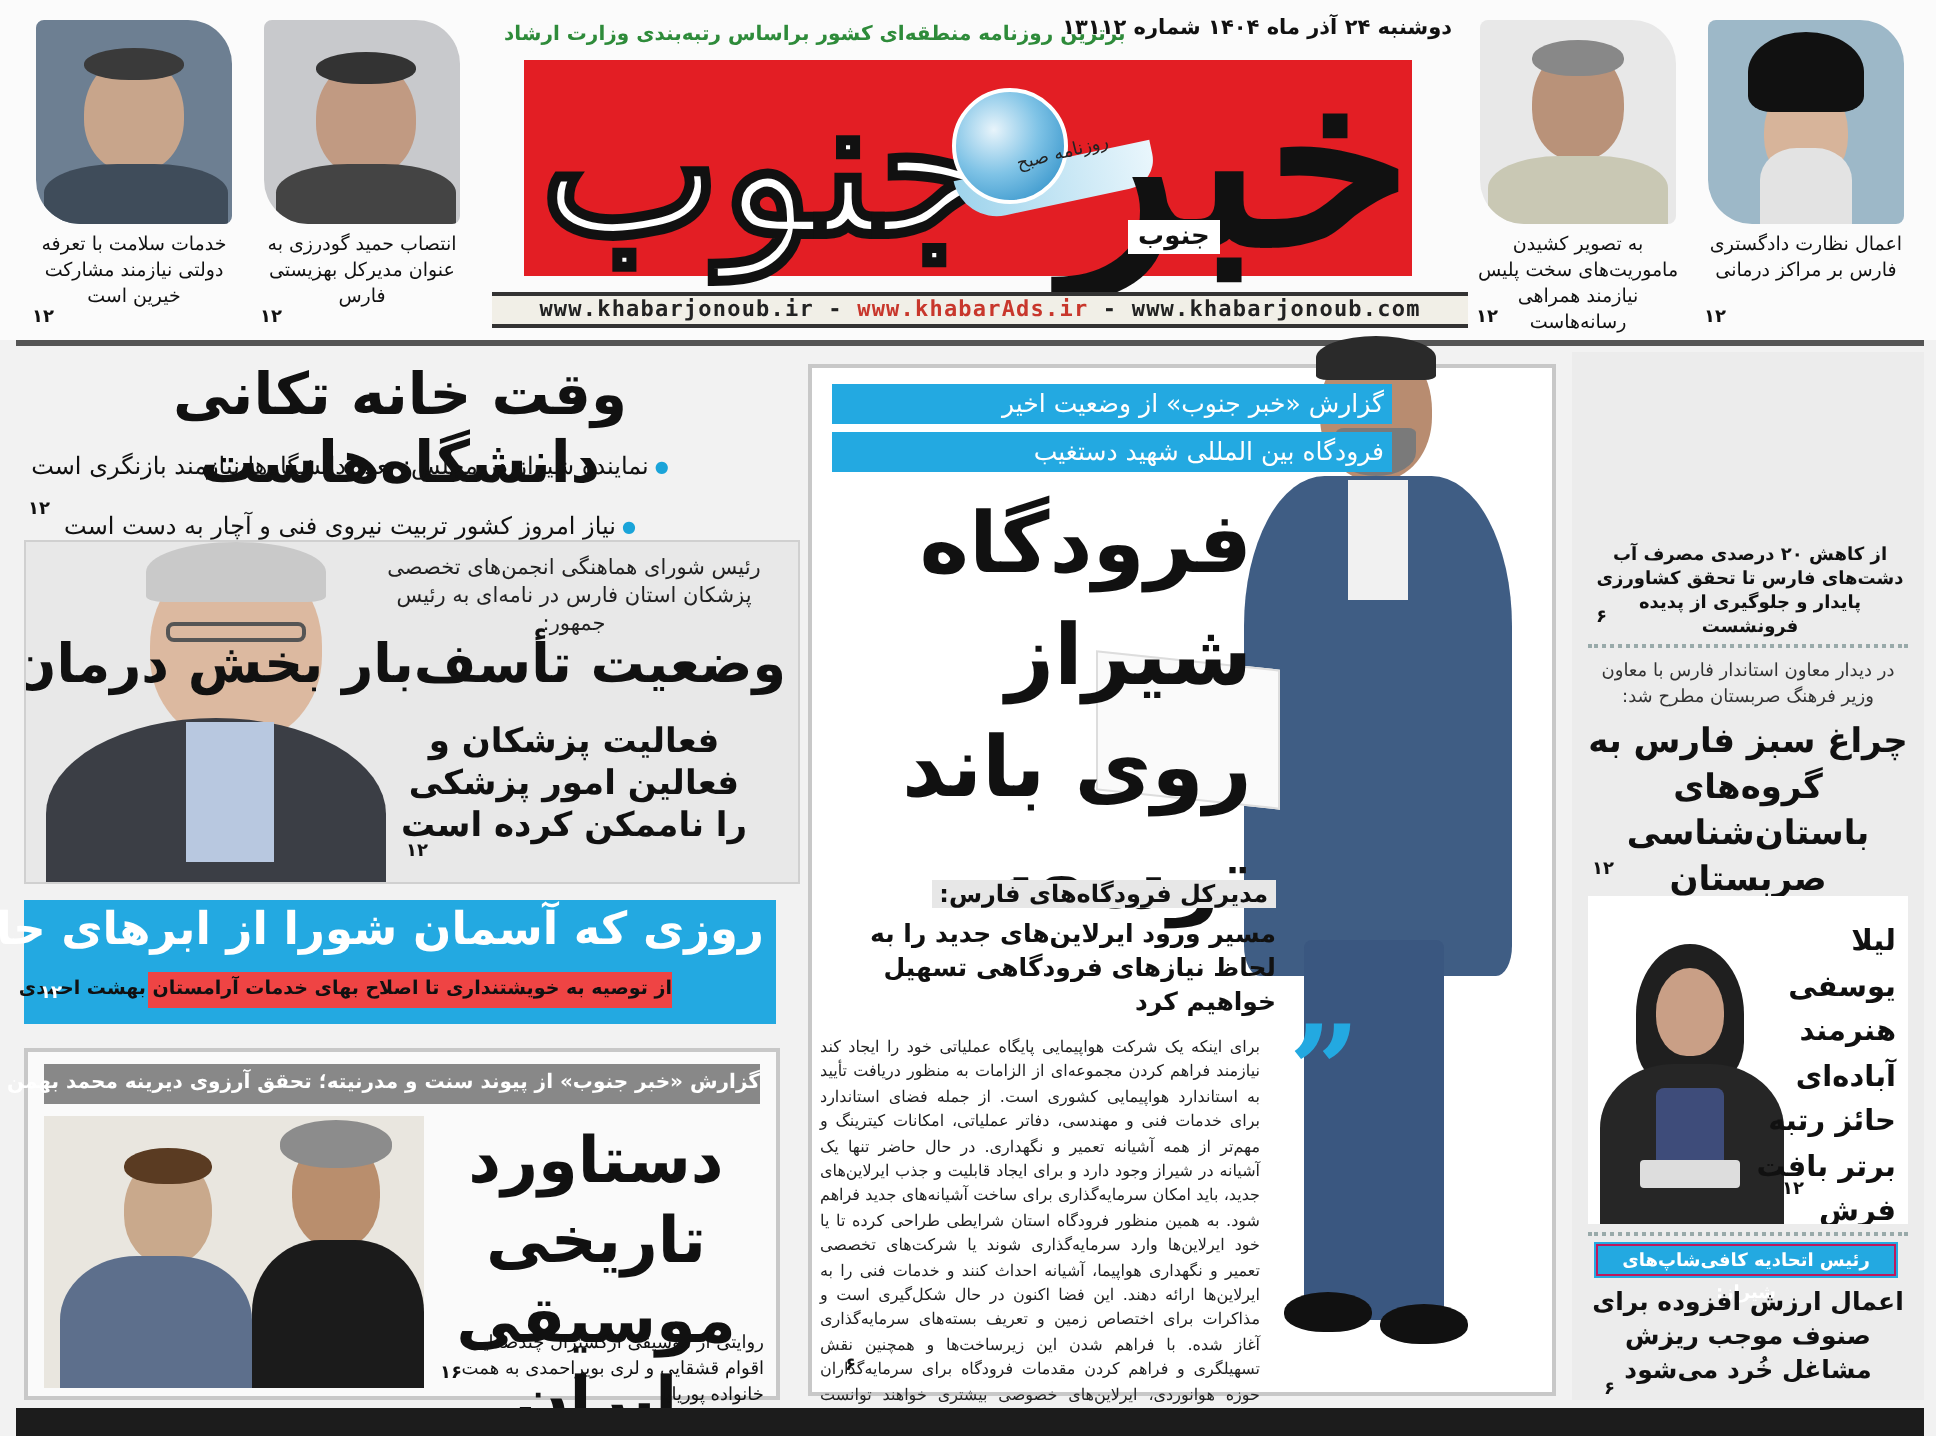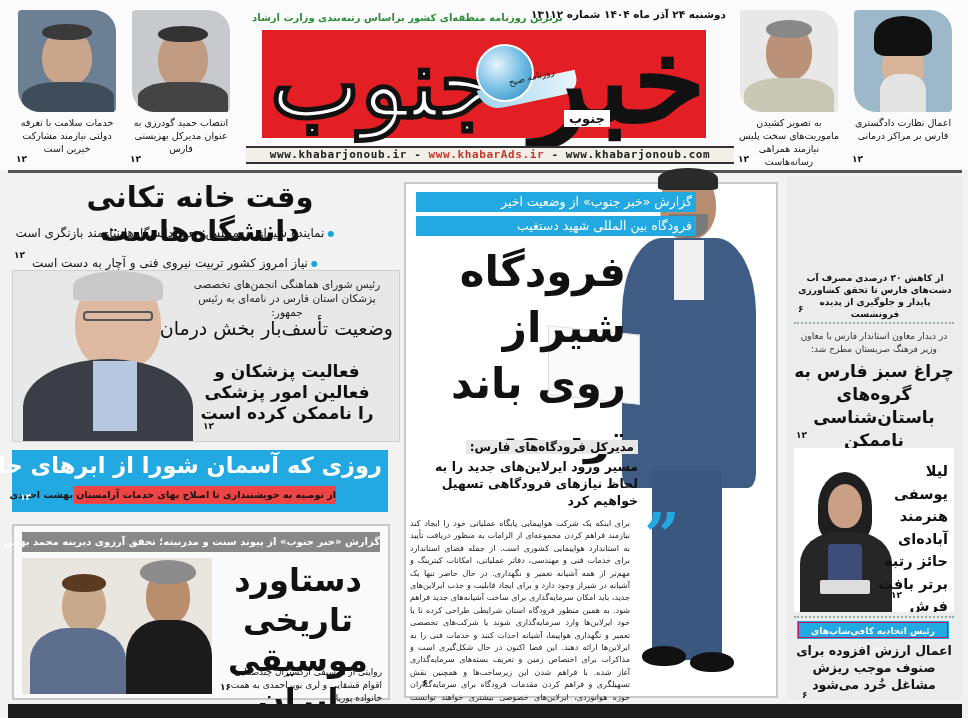--- a/index.html
+++ b/index.html
@@ -27,21 +27,21 @@
   .urlbar { left: 246px; top: 146px; width: 488px; height: 18px; border-top: 2px solid #333; border-bottom: 2px solid #333; background: #f1efe7; direction: ltr; font-size: 11px; font-weight: bold; letter-spacing: .6px; line-height: 14px; text-align: center; color: #222; font-family: "DejaVu Sans Mono", monospace; }
   .urlbar .red { color: #c8372c; }
   .rule-top { left: 8px; top: 170px; width: 954px; height: 3px; background: #555; }
   .h-uni { left: 10px; top: 180px; width: 380px; font-size: 29px; font-weight: bold; text-align: center; letter-spacing: -1px; }
   .bul { left: 10px; width: 330px; font-size: 12px; text-align: center; }
   .bul::before { content: "●"; color: #1aa4d9; font-size: 8px; margin-left: 3px; vertical-align: middle; }
   .pg-num { font-size: 9px; font-weight: bold; position: absolute; }
 
   .health-box { left: 12px; top: 270px; width: 388px; height: 172px; background: #e8e8e8; border: 1px solid #d0d0d0; overflow: hidden; }
   .health-box .intro { position: absolute; right: 12px; top: 6px; width: 200px; font-size: 10.5px; line-height: 14px; text-align: center; color: #222; }
-  .health-box .title { position: absolute; right: 6px; top: 46px; width: 220px; font-size: 19px; font-weight: normal; text-align: center; letter-spacing: -1.5px; white-space: nowrap; }
+  .health-box .title { position: absolute; right: 6px; top: 46px; width: 220px; font-size: 27px; font-weight: bold; text-align: center; letter-spacing: -1.5px; white-space: nowrap; }
   .health-box .sub { position: absolute; right: 22px; top: 90px; width: 180px; font-size: 17px; font-weight: bold; line-height: 21px; text-align: center; }
 
   .blue-banner { left: 12px; top: 450px; width: 376px; height: 62px; background: #23a9e1; }
   .blue-banner .t { position: absolute; right: 6px; top: 2px; width: 370px; font-size: 22.5px; font-weight: bold; color: #fff; text-align: center; white-space: nowrap; letter-spacing: -1px; }
   .blue-banner .s { position: absolute; right: 52px; top: 36px; width: 262px; height: 18px; background: #ef4444; font-size: 9.5px; font-weight: bold; text-align: center; line-height: 18px; white-space: nowrap; }
 
   .music-box { left: 12px; top: 524px; width: 378px; height: 176px; border: 2px solid #c8c8c8; background: #fafafa; }
   .music-box .kicker { position: absolute; right: 8px; top: 6px; width: 358px; height: 20px; background: #888; color: #fff; font-size: 10px; font-weight: bold; text-align: center; line-height: 20px; white-space: nowrap; }
   .music-box .photo { position: absolute; left: 8px; top: 32px; width: 190px; height: 136px; background: #e9e6df; overflow: hidden; }
   .music-box .title { position: absolute; right: 10px; top: 34px; width: 160px; font-size: 32px; font-weight: bold; line-height: 40px; text-align: center; letter-spacing: -1.5px; }
@@ -197,21 +197,21 @@
   <div class="body-text">برای اینکه یک شرکت هواپیمایی پایگاه عملیاتی خود را ایجاد کند نیازمند فراهم کردن مجموعه‌ای از الزامات به منظور دریافت تأیید به استاندارد هواپیمایی کشوری است. از جمله فضای استاندارد برای خدمات فنی و مهندسی، دفاتر عملیاتی، امکانات کیترینگ و مهم‌تر از همه آشیانه تعمیر و نگهداری. در حال حاضر تنها یک آشیانه در شیراز وجود دارد و برای ایجاد قابلیت و جذب ایرلاین‌های جدید، باید امکان سرمایه‌گذاری برای ساخت آشیانه‌های جدید فراهم شود. به همین منظور فرودگاه استان شرایطی طراحی کرده تا یا خود ایرلاین‌ها وارد سرمایه‌گذاری شوند یا شرکت‌های تخصصی تعمیر و نگهداری هواپیما، آشیانه احداث کنند و خدمات فنی را به ایرلاین‌ها ارائه دهند. این فضا اکنون در حال شکل‌گیری است و مذاکرات برای اختصاص زمین و تعریف بسته‌های سرمایه‌گذاری آغاز شده. با فراهم شدن این زیرساخت‌ها و همچنین نقش تسهیلگری و فراهم کردن مقدمات فرودگاه برای سرمایه‌گذاران حوزه هوانوردی، ایرلاین‌های خصوصی بیشتری خواهند توانست پایگاه رسمی خود را در شیراز ایجاد کنند و این روند می‌تواند وضعیت هوانوردی استان را دگرگون کند و شاهد اتفاقات خوبی باشیم.</div>
   <span class="pg-num" style="right:348px;top:494px;">۶</span>
 </div>
 
 <div class="abs right-col">
   <div class="gmz-sub">از کاهش ۲۰ درصدی مصرف آب دشت‌های فارس تا تحقق کشاورزی پایدار و جلوگیری از پدیده فرونشست</div>
   <span class="pg-num" style="left:12px;top:128px;">۶</span>
   <div class="dots" style="top:146px;"></div>
 
   <div class="arch-intro">در دیدار معاون استاندار فارس با معاون وزیر فرهنگ صربستان مطرح شد:</div>
-  <div class="arch-title">چراغ سبز فارس به گروه‌های باستان‌شناسی ناممکن</div>
+  <div class="arch-title">چراغ سبز فارس به گروه‌های باستان‌شناسی صربستان</div>
   <span class="pg-num" style="left:10px;top:254px;">۱۲</span>
 
   <div class="leila">
     <div style="position:absolute;left:0;top:0;width:100px;height:164px;">
       <div class="face" style="left:24px;top:24px;width:54px;height:70px;background:#1f1f1f;border-radius:50% 50% 30% 30%;"></div>
       <div class="face" style="left:34px;top:36px;width:34px;height:44px;background:#c99f86;"></div>
       <div class="face" style="left:6px;top:84px;width:92px;height:80px;background:#262626;border-radius:40% 40% 0 0;"></div>
       <div class="face" style="left:34px;top:96px;width:34px;height:40px;background:#3e4c7a;border-radius:4px;"></div>
       <div class="face" style="left:26px;top:132px;width:50px;height:14px;background:#ddd;border-radius:2px;"></div>
     </div>

